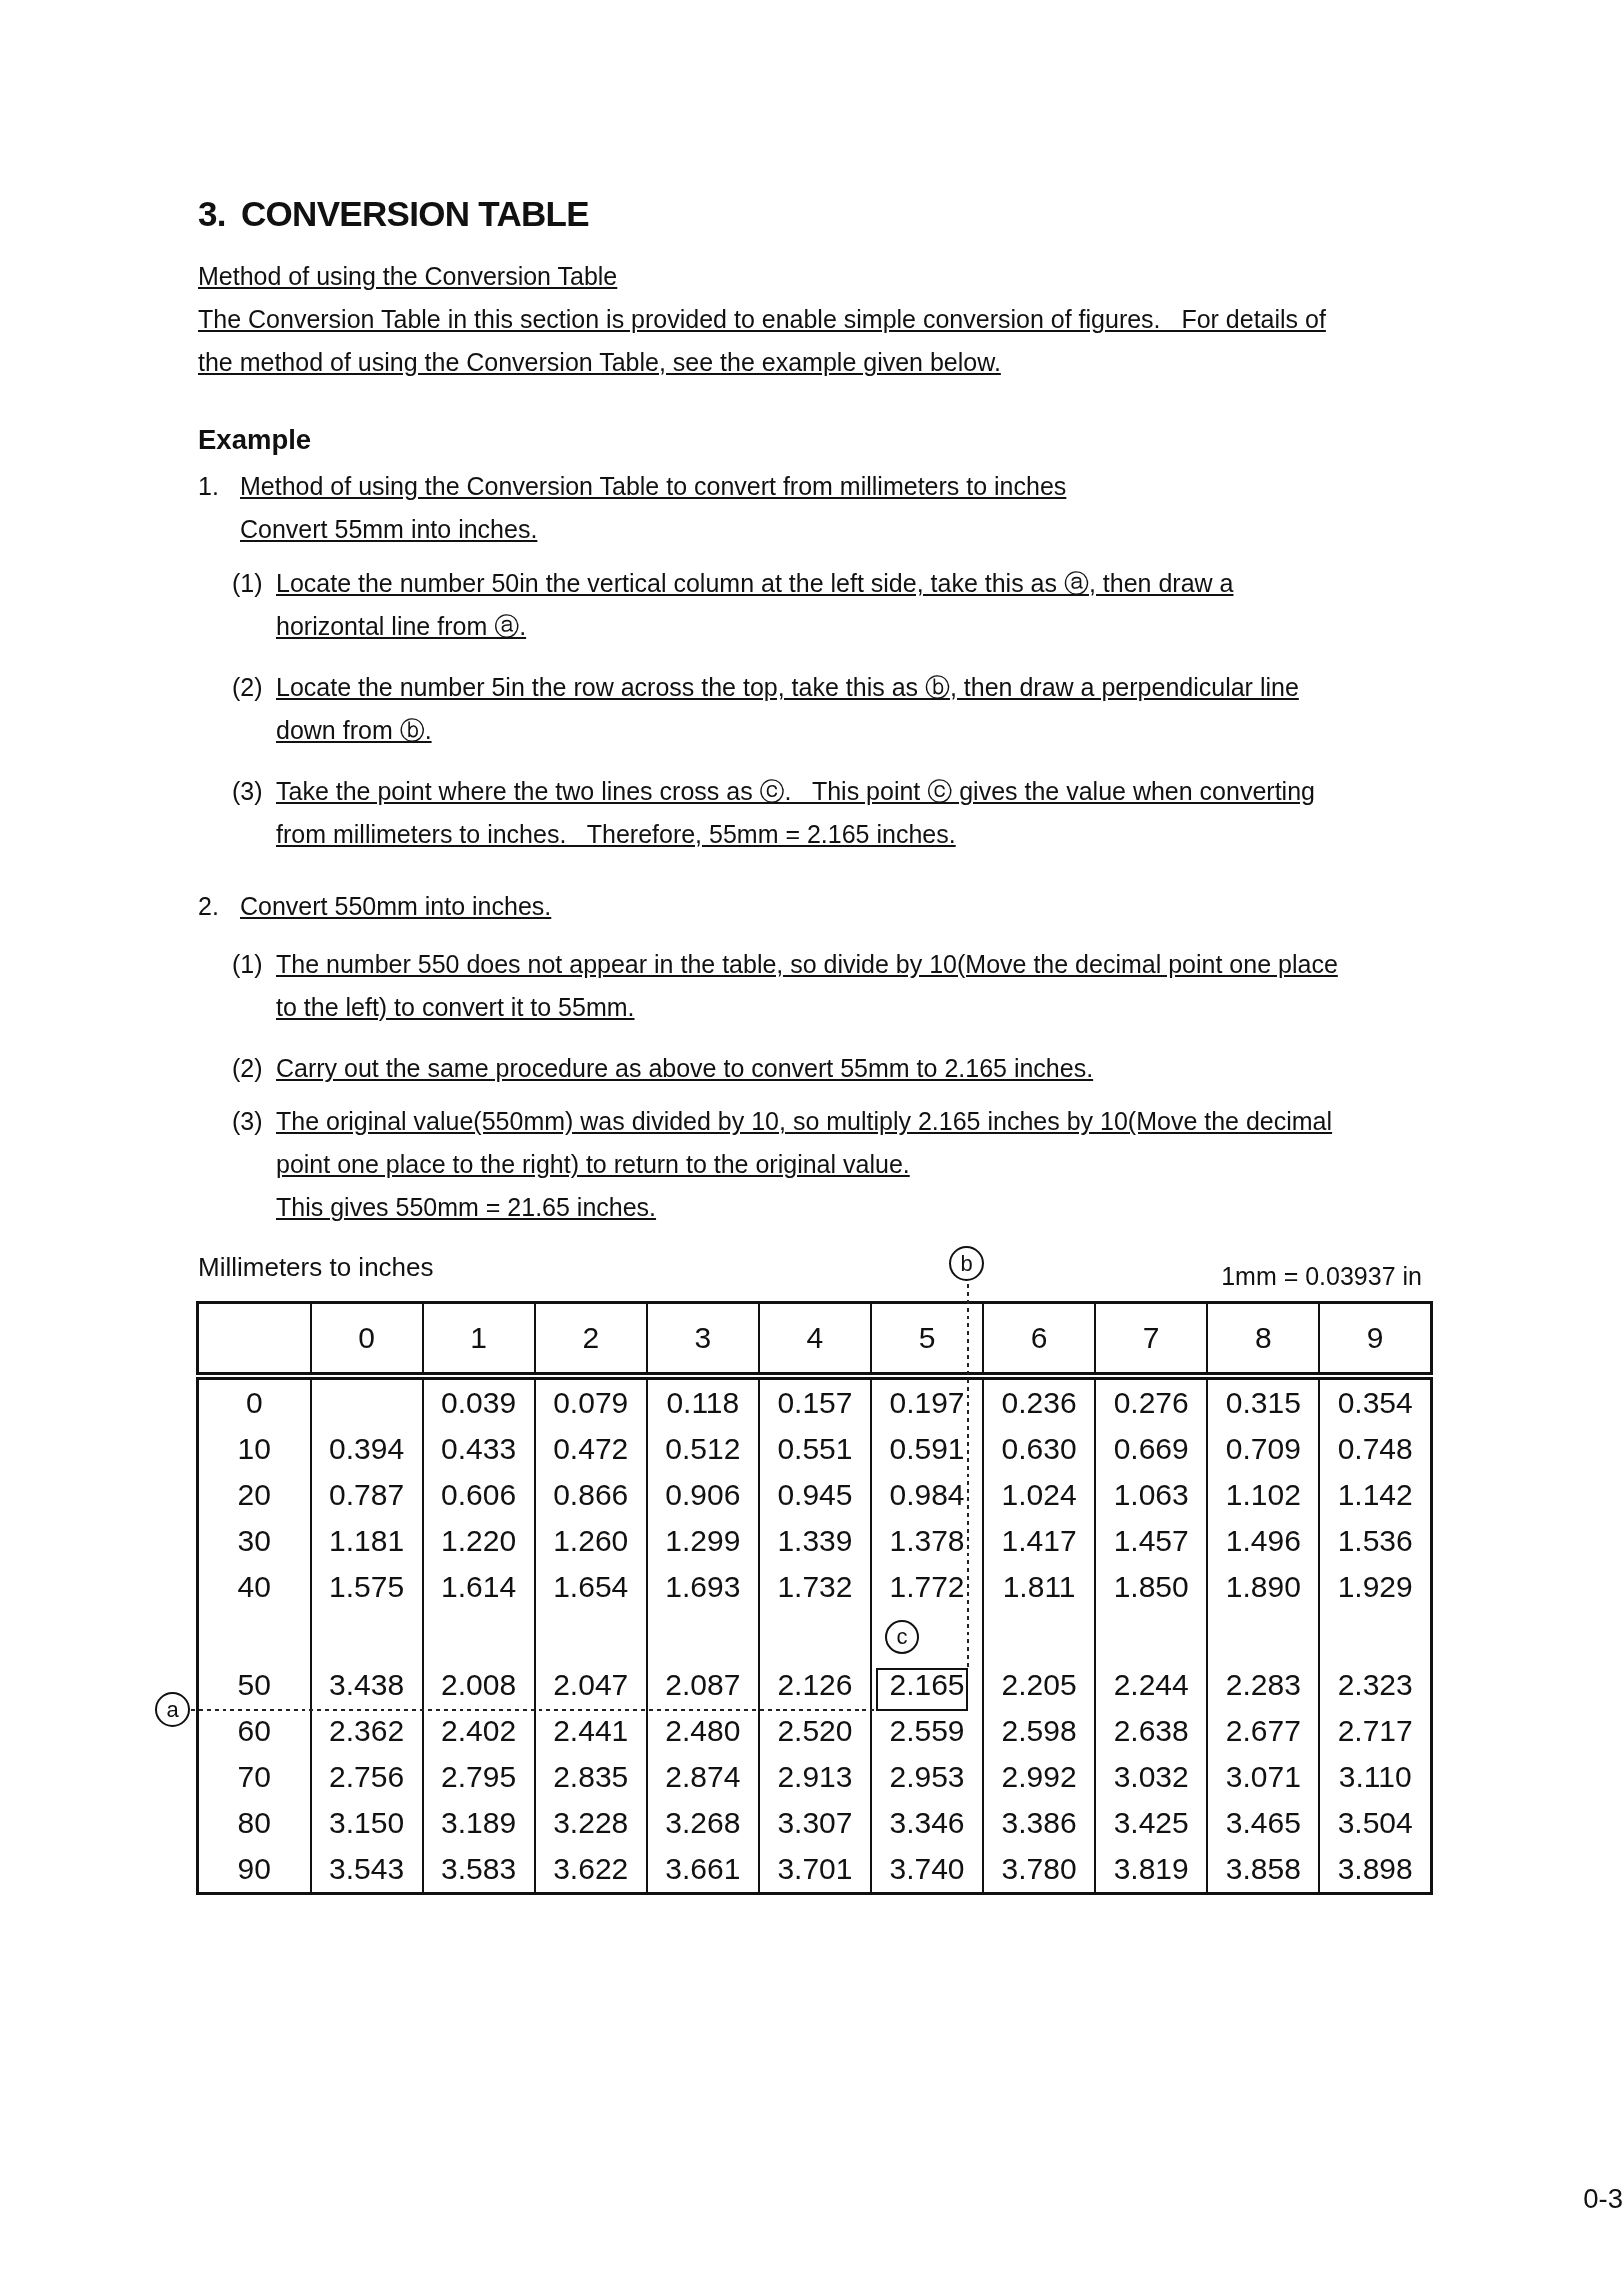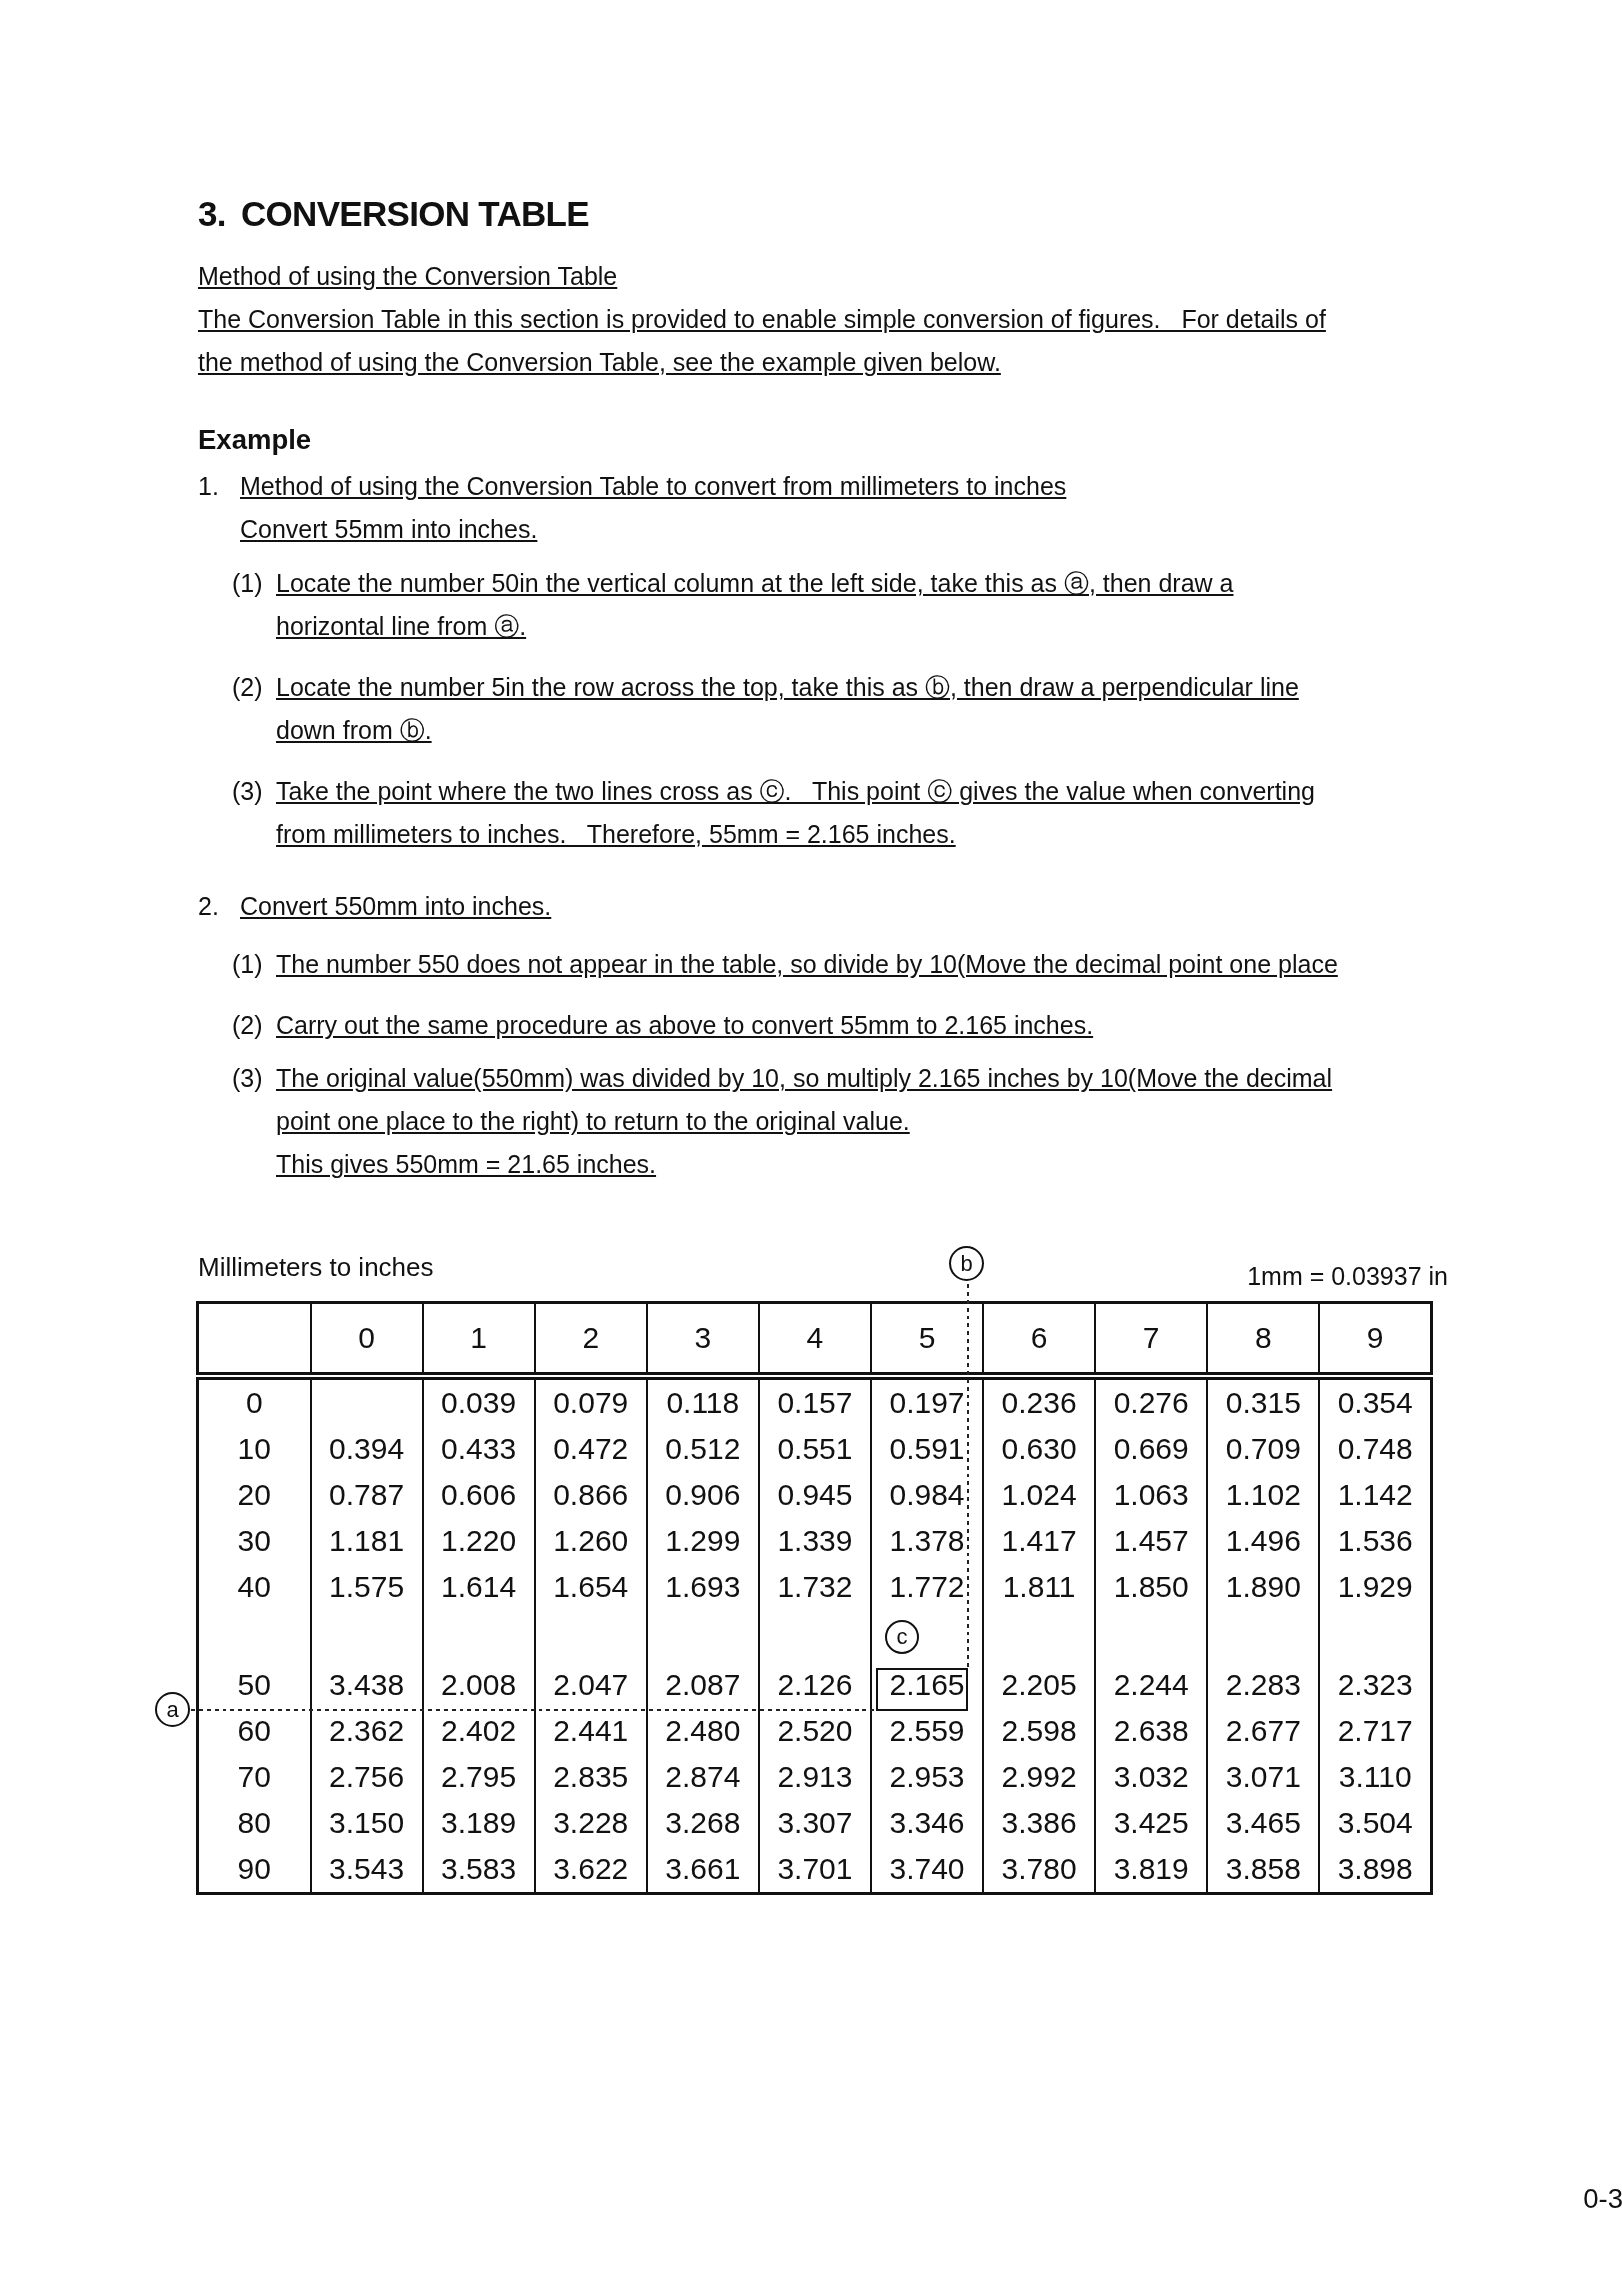--- a/index.html
+++ b/index.html
@@ -20,21 +20,21 @@
   .hd-example{margin-top:39px;font-size:27.5px;font-weight:bold;line-height:33px;}
   .item{display:flex;margin-top:9.2px;}
   .item .inum{width:42px;flex:none;font-size:25px;line-height:43px;}
   .item .ibody{flex:1;}
   .step{display:flex;margin-left:34px;margin-top:18.3px;}
   .step .slabel{width:44px;flex:none;font-size:25px;line-height:43px;}
   .step .sbody{flex:1;}
   .mt16{margin-top:10.5px;} .mt22{margin-top:14.4px;} .mt44{margin-top:29px;}
   
   #tbl-caption{position:absolute;left:198px;top:1252px;font-size:26px;}
-  #unit-note{position:absolute;right:175px;top:1262px;font-size:25px;white-space:pre-wrap;margin-left:16px;}
+  #unit-note{position:absolute;right:201px;top:1262px;font-size:25px;white-space:pre-wrap;margin-left:16px;}
   
   #conv-table{
     position:absolute;left:196px;top:1301px;
     width:1237px;border-collapse:collapse;table-layout:fixed;
     border:3.9px solid #111;
   }
   #conv-table th{
     height:68px;font-weight:normal;font-size:30px;text-align:center;vertical-align:middle;
     border-left:2px solid #111;border-right:2px solid #111;
     border-bottom:8.5px double #111;padding:0;
@@ -123,20 +123,21 @@
       <span class="inum">2.</span>
       <span class="ibody">
         <span class="line" style="display:block">Convert 550mm into inches.</span>
       </span>
     </div>
 
     <div class="step mt22">
       <span class="slabel">(1)</span>
       <span class="sbody">
         <span class="line" style="display:block">The number 550 does not appear in the table, so divide by 10(Move the decimal point one place</span>
+        <span class="line" style="display:block">to the left) to convert it to 55mm.</span>
       </span>
     </div>
 
     <div class="step">
       <span class="slabel">(2)</span>
       <span class="sbody">
         <span class="line" style="display:block">Carry out the same procedure as above to convert 55mm to 2.165 inches.</span>
       </span>
     </div>
 

